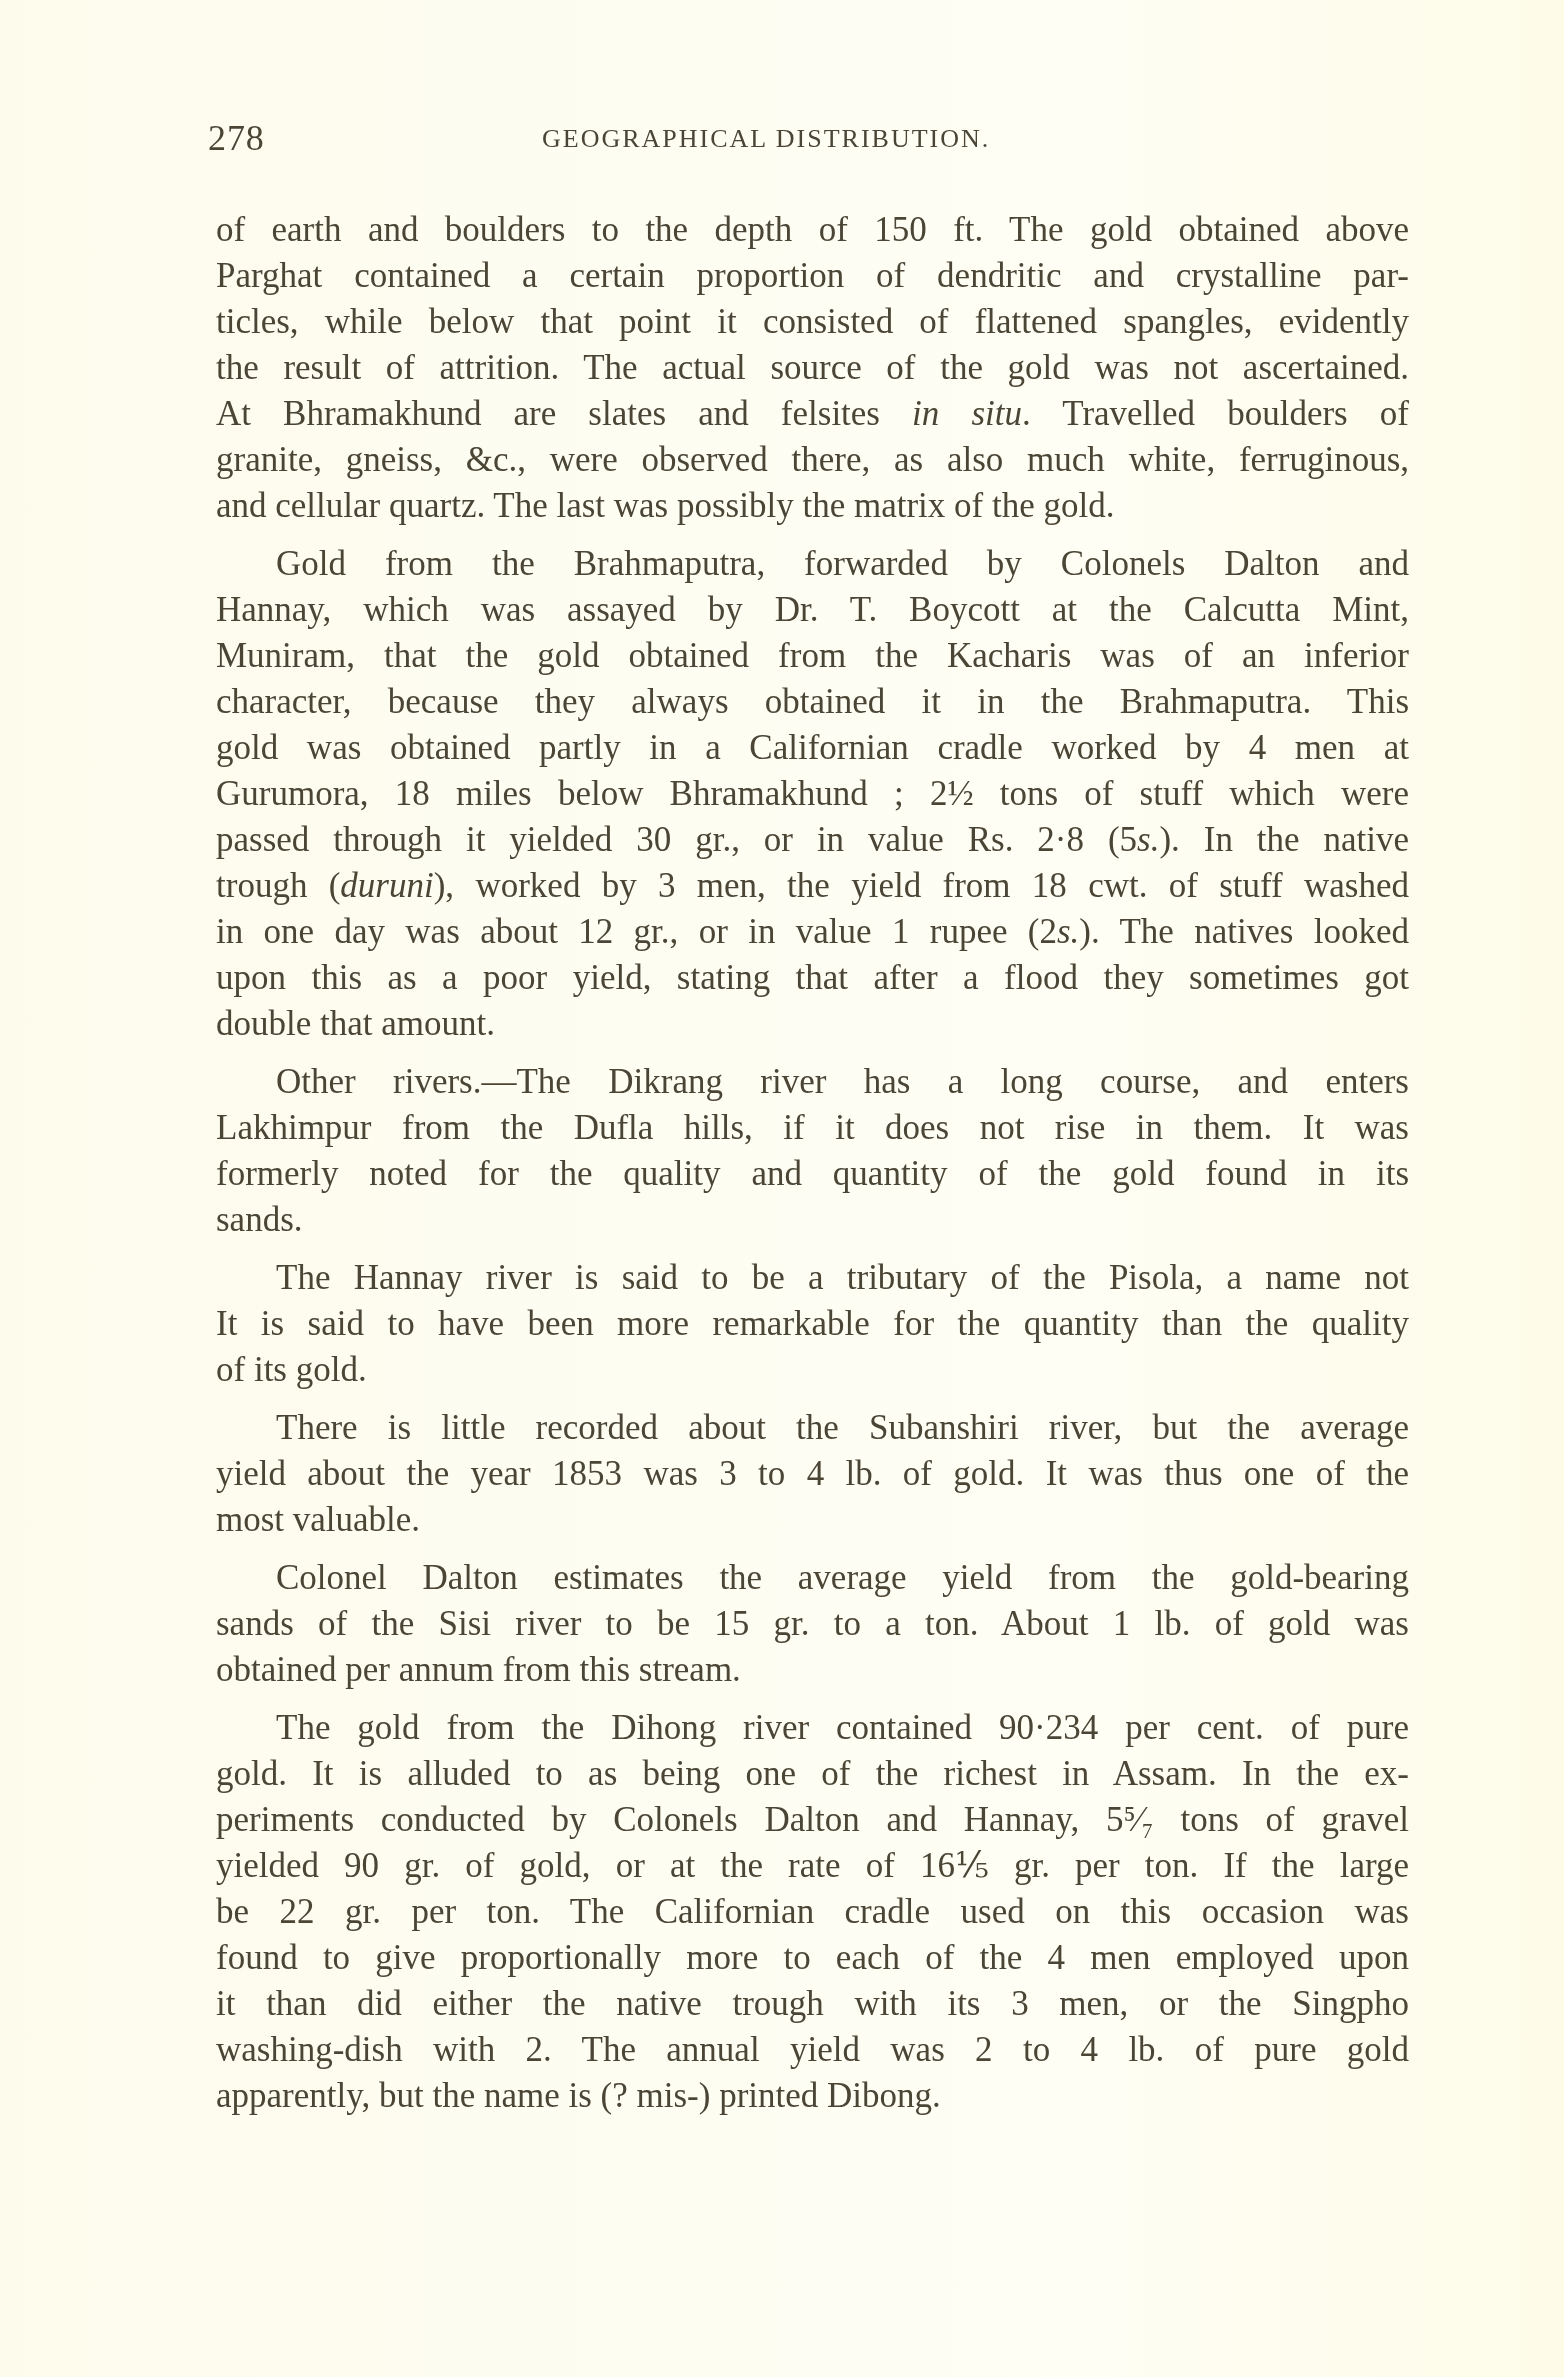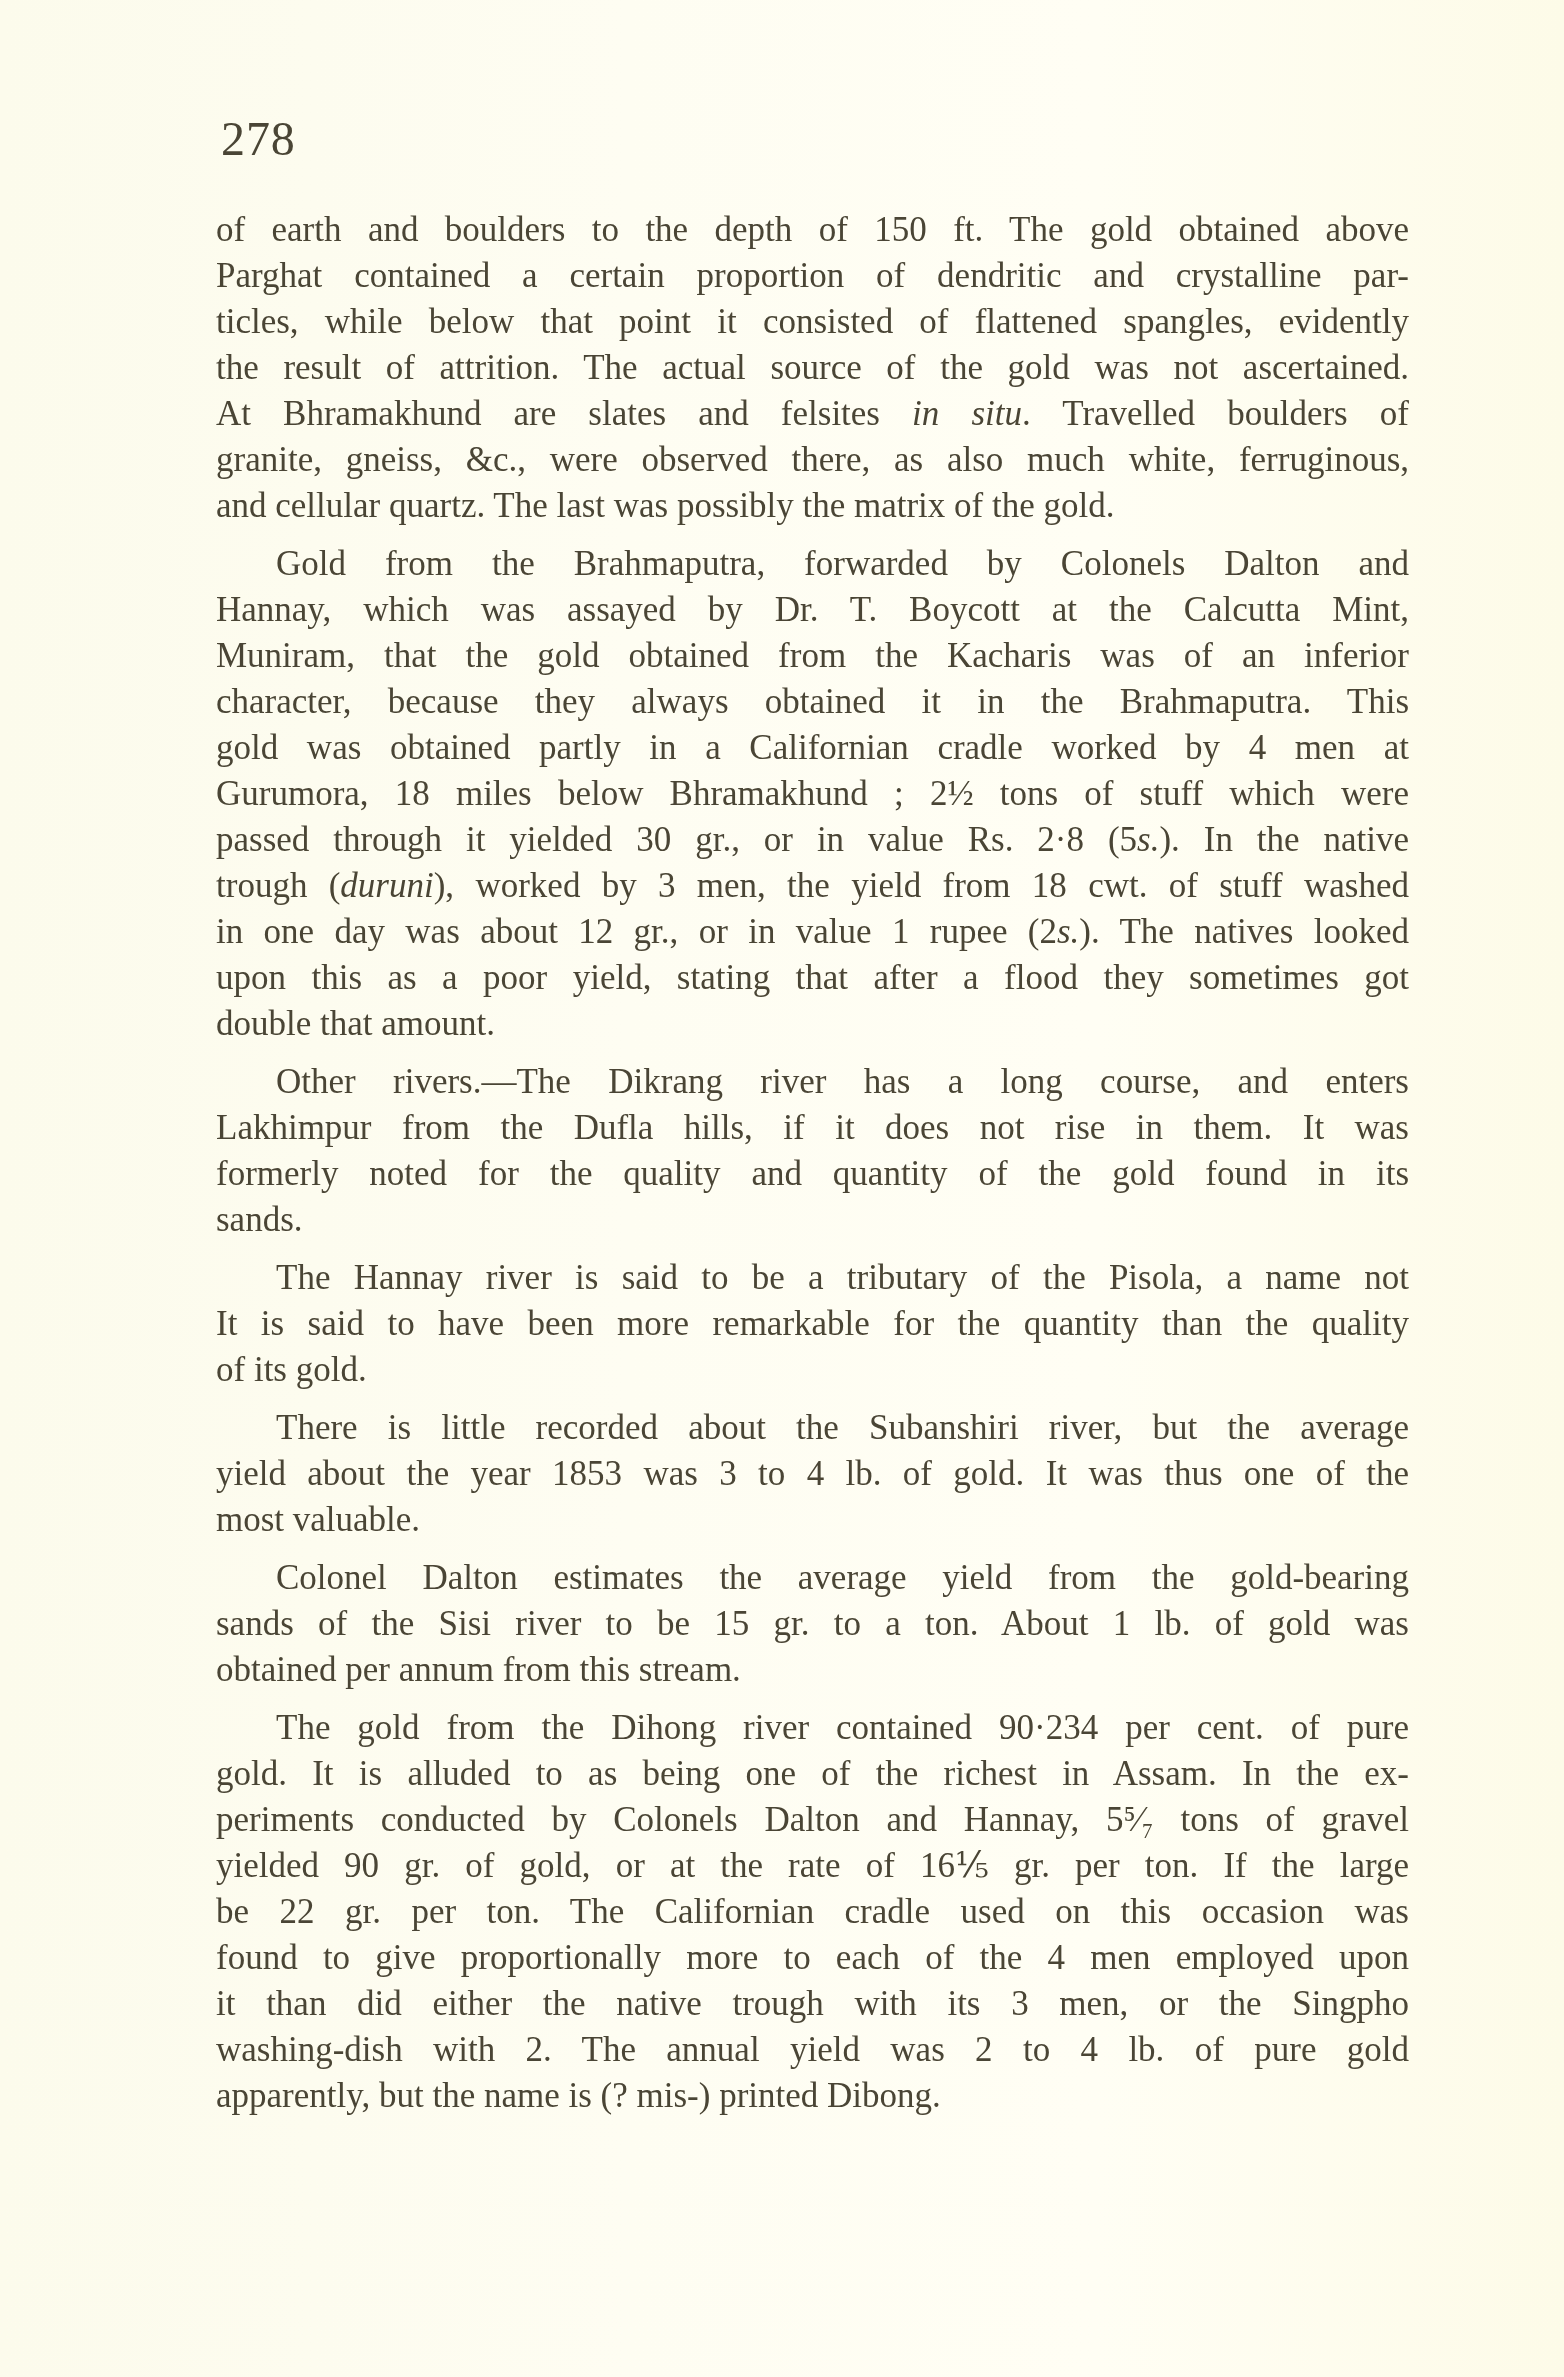--- a/index.html
+++ b/index.html
@@ -24,23 +24,23 @@
     }
     .running-head {
       position: absolute;
       top: 116px;
       left: 204px;
       width: 1217px;
       height: 45px;
     }
     .page-number {
       position: absolute;
-      left: 17px;
+      left: 4px;
       top: 0;
-      font-size: 48px;
+      font-size: 36px;
       letter-spacing: 0.9px;
       line-height: 45px;
     }
     .running-title {
       position: absolute;
       left: 338px;
       top: 5.4px;
       font-size: 26px;
       letter-spacing: 2px;
       line-height: 36px;
@@ -75,20 +75,21 @@
     em {
       font-style: italic;
     }
   </style>
 </head>
 <body>
 
 <div class="page">
   <div class="running-head">
     <span class="page-number">278</span>
+    <span class="running-title">GEOGRAPHICAL DISTRIBUTION.</span>
   </div>
 
   <div class="body-text" id="body-text">
       <div class="para">
         <span class="line">of earth and boulders to the depth of 150 ft. The gold obtained above</span>
         <span class="line">Parghat contained a certain proportion of dendritic and crystalline par-</span>
         <span class="line">ticles, while below that point it consisted of flattened spangles, evidently</span>
         <span class="line">the result of attrition. The actual source of the gold was not ascertained.</span>
         <span class="line">At Bhramakhund are slates and felsites <em>in situ</em>. Travelled boulders of</span>
         <span class="line">granite, gneiss, &amp;c., were observed there, as also much white, ferruginous,</span>

